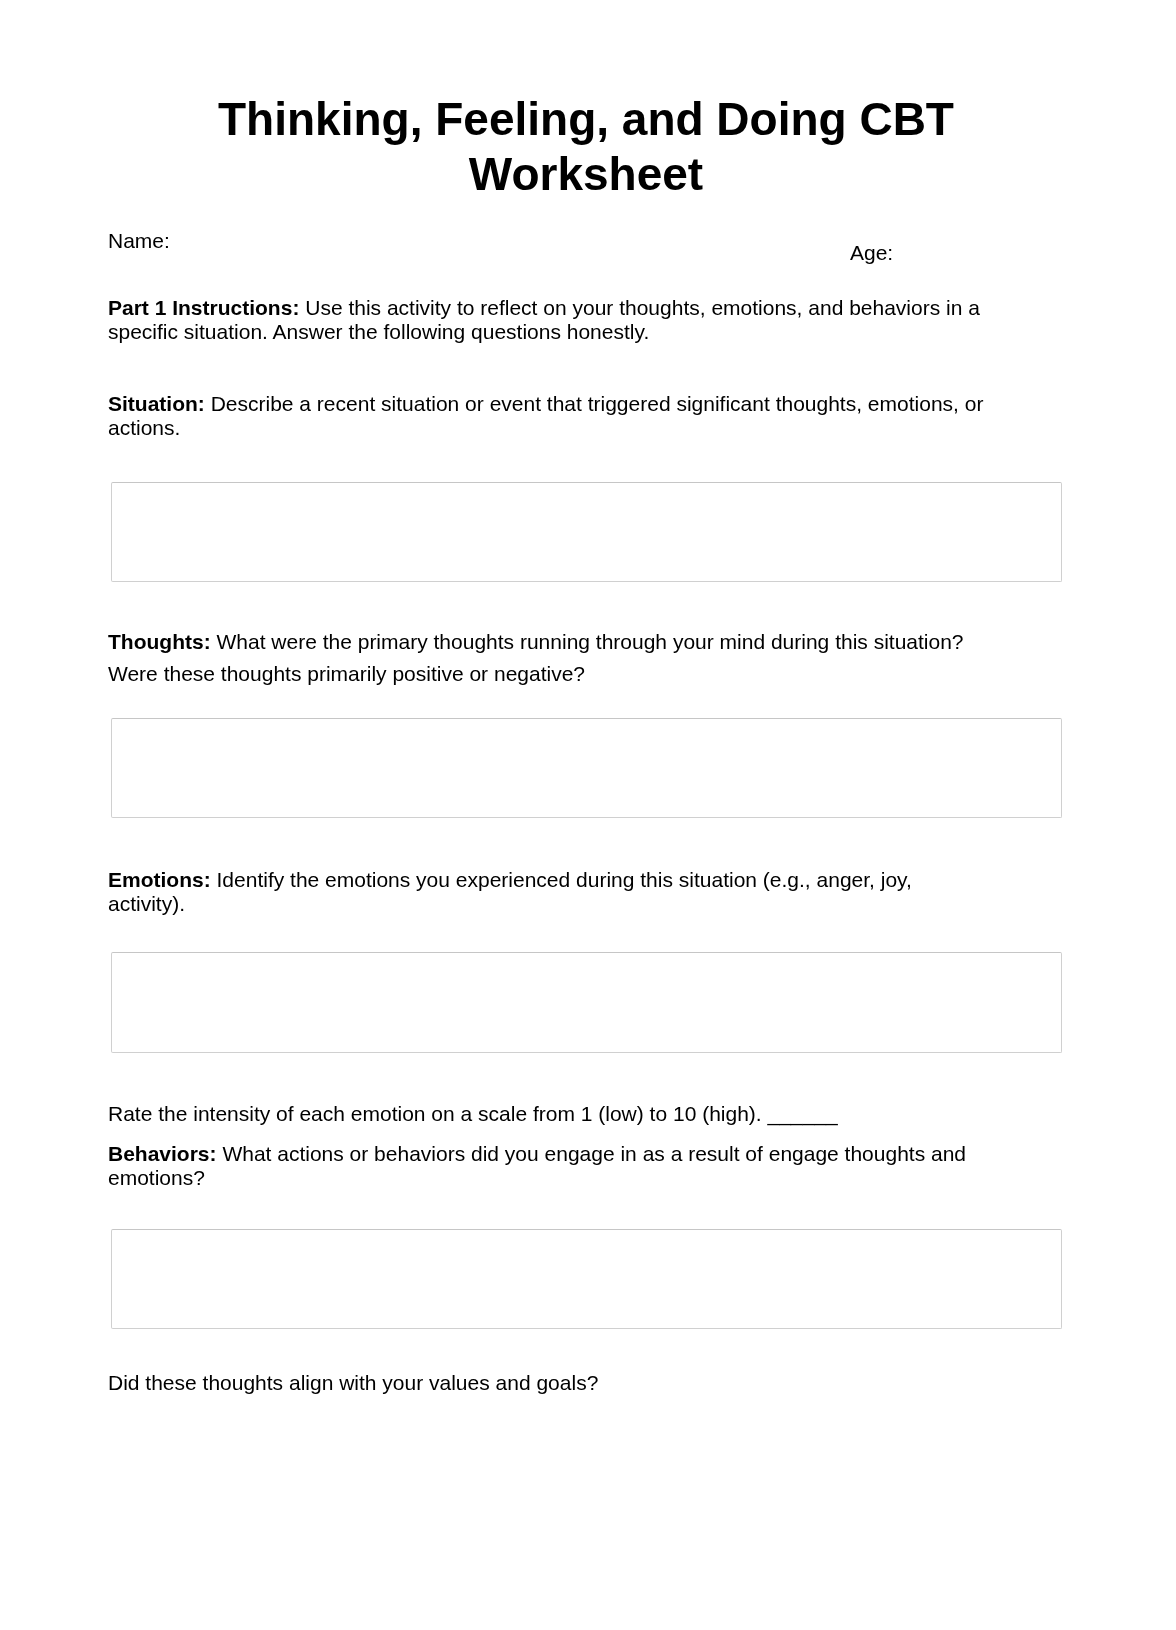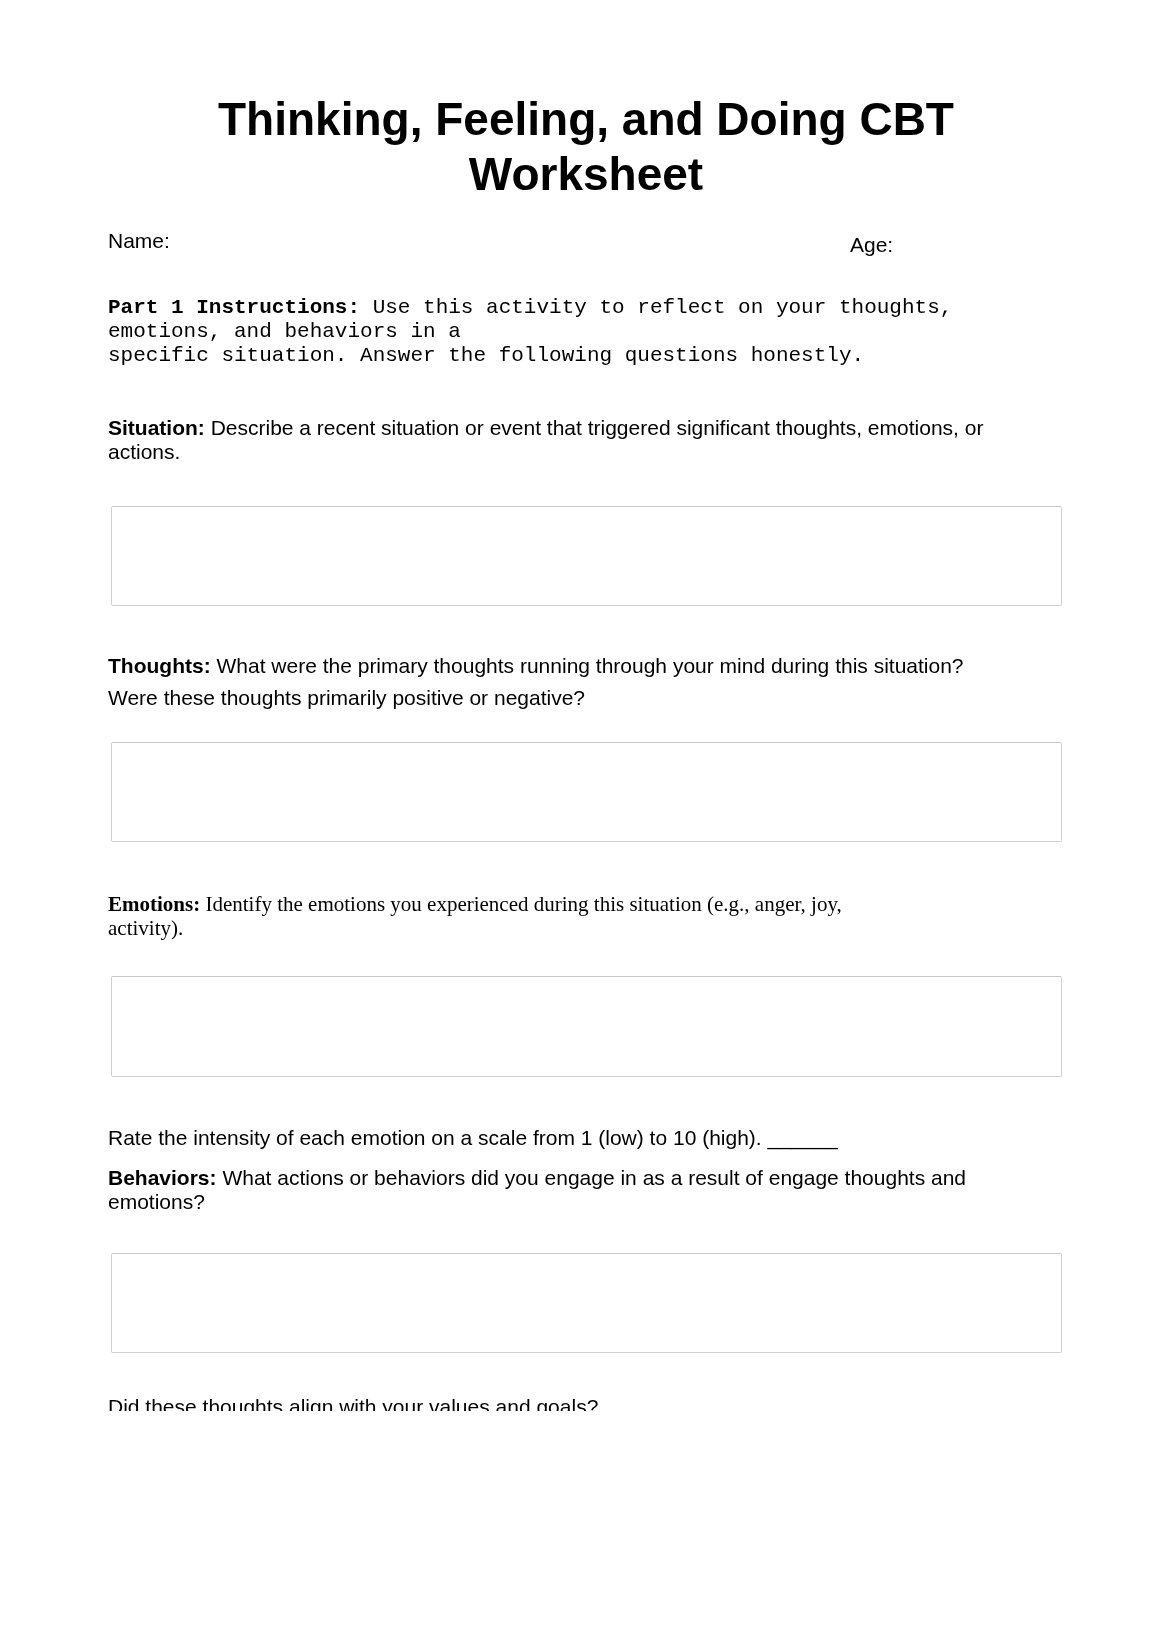--- a/index.html
+++ b/index.html
@@ -29,48 +29,48 @@
     position: relative;
     margin-top: 27px;
     height: 24px;
     font-size: 21px;
     line-height: 24px;
     font-weight: 400;
   }
   .age-label {
     position: absolute;
     left: 742px;
-    top: 4px;
+    top: 12px;
   }
   .para {
     font-size: 21px;
     line-height: 24px;
     font-weight: 400;
     margin: 0;
   }
   .lead {
     font-weight: 700;
   }
   .answer-box {
     box-sizing: border-box;
     width: 951px;
     height: 100px;
     margin-left: 3px;
     border: 1px solid #d0d0d0;
     border-top-color: #c6c6c6;
     border-radius: 2px;
     background: #ffffff;
   }
-  .mt-instructions { margin-top: 43px; font-family: Liberation Mono, monospace; }
+  .mt-instructions { margin-top: 43px; }
   .mt-situation    { margin-top: 48px; }
   .mt-box1         { margin-top: 42px; }
   .mt-thoughts     { margin-top: 48px; }
   .mt-followup     { margin-top: 8px; }
   .mt-box2         { margin-top: 32px; }
-  .mt-emotions     { margin-top: 50px; font-family: Liberation Serif, serif; }
+  .mt-emotions     { margin-top: 50px; }
   .mt-box3         { margin-top: 36px; height: 101px; }
   .mt-rate         { margin-top: 49px; }
   .mt-behaviors    { margin-top: 16px; }
   .mt-box4         { margin-top: 39px; }
   .mt-alignq       { margin-top: 42px; }
   .mt-box5         { margin-top: 44px; height: 98px; }
 </style>
 </head>
 <body>
 

